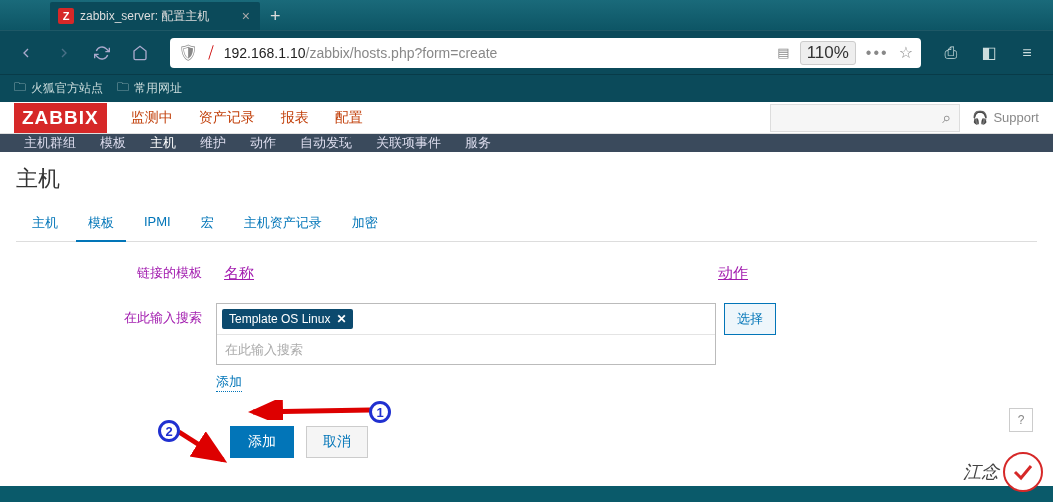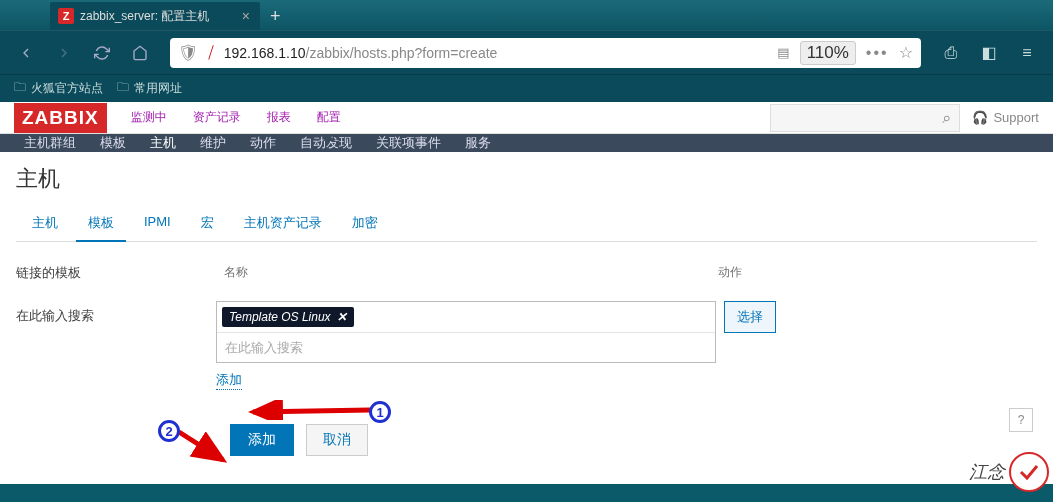--- a/index.html
+++ b/index.html
@@ -22,67 +22,67 @@
 .icon-btn { width: 28px; height: 28px; display: flex; align-items: center; justify-content: center; color: #555; }
 
 .bookmark-bar { height: 28px; background: #0b4a5a; display: flex; align-items: center; padding: 0 14px; gap: 14px; font-size: 12px; color: #cdd; border-top: 1px solid rgba(0,0,0,0.2); }
 .bm-item { display: flex; align-items: center; gap: 5px; }
 
 
 .app { background: #fff; }
 .app-header { height: 32px; display: flex; align-items: center; padding: 0 14px; gap: 14px; border-bottom: 1px solid #e0e0e0; }
 .logo { background: #d62828; color: #fff; font-weight: bold; font-size: 19px; padding: 4px 8px; letter-spacing: 1px; }
 .top-nav { display: flex; gap: 6px; }
-.top-nav-item { padding: 14px 10px; font-size: 12px; color: #a21caf; position: relative; }
+.top-nav-item { padding: 14px 10px; font-size: 14px; color: #c2410c; position: relative; }
 .top-nav-item.active::after { content: ''; position: absolute; left: 50%; bottom: -1px; margin-left: -6px; width: 0; height: 0; border: 6px solid transparent; border-bottom-color: #3a4a5c; }
 .header-right { margin-left: auto; display: flex; align-items: center; gap: 12px; }
 .search-box { width: 190px; height: 28px; background: #f6f6f6; border: 1px solid #ddd; display: flex; align-items: center; padding: 0 8px; color: #888; }
 .support { color: #888; font-size: 13px; display: flex; align-items: center; gap: 5px; }
 
 .sub-nav { background: #3a4a5c; height: 18px; display: flex; align-items: center; padding: 0 14px; gap: 4px; }
 .sub-nav-item { color: #dde; font-size: 13px; padding: 8px 10px; }
 .sub-nav-item.active { border-bottom: 3px solid #fff; padding-bottom: 5px; color: #fff; }
 
 .page { padding: 12px 16px; }
 .page-title { font-size: 22px; color: #333; font-weight: normal; margin-bottom: 12px; }
 
 .tabs-row { border-bottom: 1px solid #ddd; display: flex; gap: 6px; padding: 0 4px; }
 .tab-item { padding: 8px 12px; font-size: 13px; color: #0275b8; }
 .tab-item.active { border-bottom: 2px solid #0275b8; margin-bottom: -1px; }
 
 .form { padding: 16px 0; }
 .form-row { display: flex; align-items: flex-start; margin-bottom: 14px; }
-.form-label { width: 200px; text-align: left; padding-right: 14px; font-size: 13px; color: #404040; padding-top: 6px; }
+.form-label { width: 200px; text-align: right; padding-right: 14px; font-size: 13px; color: #a21caf; padding-top: 6px; }
 .form-control { flex: 1; }
 
 .linked-table { width: 590px; }
-.lt-header { display: flex; font-size: 12px; color: #737373; padding: 6px 8px; }
+.lt-header { display: flex; font-size: 15px; color: #a21caf; padding: 6px 8px; text-decoration: underline; }
 .lt-col-name { flex: 1; }
 .lt-col-act { width: 80px; }
 
 .picker-row { display: flex; align-items: flex-start; gap: 8px; }
 .multi-select { width: 500px; border: 1px solid #bbb; }
 .tag-area { padding: 5px; border-bottom: 1px solid #e4e4e4; }
-.tag { display: inline-flex; align-items: center; background: #0f172a; color: #fff; font-size: 12px; padding: 3px 7px; border-radius: 2px; gap: 6px; font-style: italic; }
+.tag { display: inline-flex; align-items: center; background: #0c4a6e; color: #fff; font-size: 12px; padding: 3px 7px; border-radius: 2px; gap: 6px; }
 .tag-x { font-weight: bold; }
 .ms-input { width: 100%; border: none; padding: 7px 8px; font-size: 13px; outline: none; }
 .ms-input::placeholder { color: #aaa; }
 .select-btn { padding: 6px 12px; border: 1px solid #0275b8; background: #eef6fb; color: #0275b8; font-size: 13px; }
 
 .add-link { color: #0275b8; font-size: 13px; border-bottom: 1px dotted #0275b8; display: inline-block; margin-top: 8px; }
 
 .buttons-row { margin-left: 200px; padding-left: 14px; display: flex; gap: 12px; padding-top: 20px; }
 .btn-primary { background: #0275b8; color: #fff; border: none; padding: 7px 18px; font-size: 14px; }
 .btn-default { background: #f5f5f5; color: #0275b8; border: 1px solid #ccc; padding: 6px 16px; font-size: 14px; }
 
 
 .circle { position: absolute; width: 22px; height: 22px; border-radius: 50%; background: #fff; border: 3px solid #2030d0; color: #2030d0; font-weight: bold; font-size: 13px; display: flex; align-items: center; justify-content: center; z-index: 50; }
 .arrow { position: absolute; z-index: 49; }
 .page-num { position: absolute; right: 20px; bottom: 70px; width: 24px; height: 24px; border: 1px solid #ccc; color: #888; font-size: 12px; display: flex; align-items: center; justify-content: center; }
-.watermark { position: absolute; right: 4px; bottom: 10px; display: flex; align-items: center; gap: 4px; font-style: italic; color: #444; font-size: 18px; }
+.watermark { position: absolute; right: 10px; bottom: 10px; display: flex; align-items: center; gap: 4px; font-style: italic; color: #444; font-size: 18px; }
 .wm-logo { width: 40px; height: 40px; border: 2px solid #d62828; border-radius: 50%; display: flex; align-items: center; justify-content: center; background: #fff; }
 </style>
 </head>
 <body>
 
 <div class="tab-bar">
   <div class="tab">
     <span class="tab-fav">Z</span>
     <span>zabbix_server: 配置主机</span>
     <span class="tab-close">×</span>

